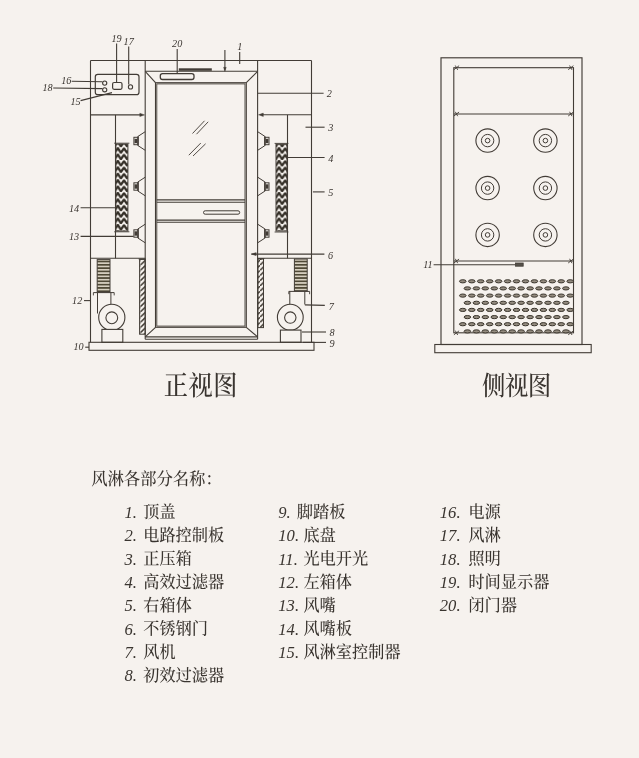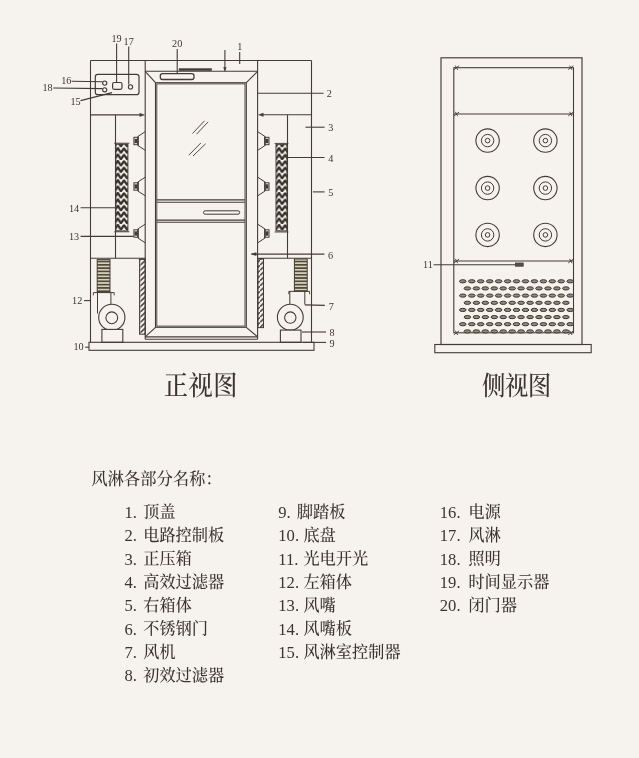--- a/index.html
+++ b/index.html
@@ -1,15 +1,15 @@
 <!DOCTYPE html>
 <html><head><meta charset="utf-8">
 <style>
 html,body{margin:0;padding:0;background:#f6f2ee;}
-#page{width:639px;height:758px;position:relative;overflow:hidden;}
+#page{width:639px;height:758px;position:relative;overflow:hidden;font-style:italic;}
 svg{display:block;}
 </style></head>
 <body>
 
 <div id="page">
 <svg width="639" height="758" viewBox="0 0 639 758">
 <defs>
 <pattern id="chev" width="12.4" height="6.4" patternUnits="userSpaceOnUse">
 <path d="M-0.2 0.8 L3.1 5.6 L6.2 0.8 L9.3 5.6 L12.6 0.8" stroke="#342f27" stroke-width="2.3" fill="none"></path>
 </pattern>

